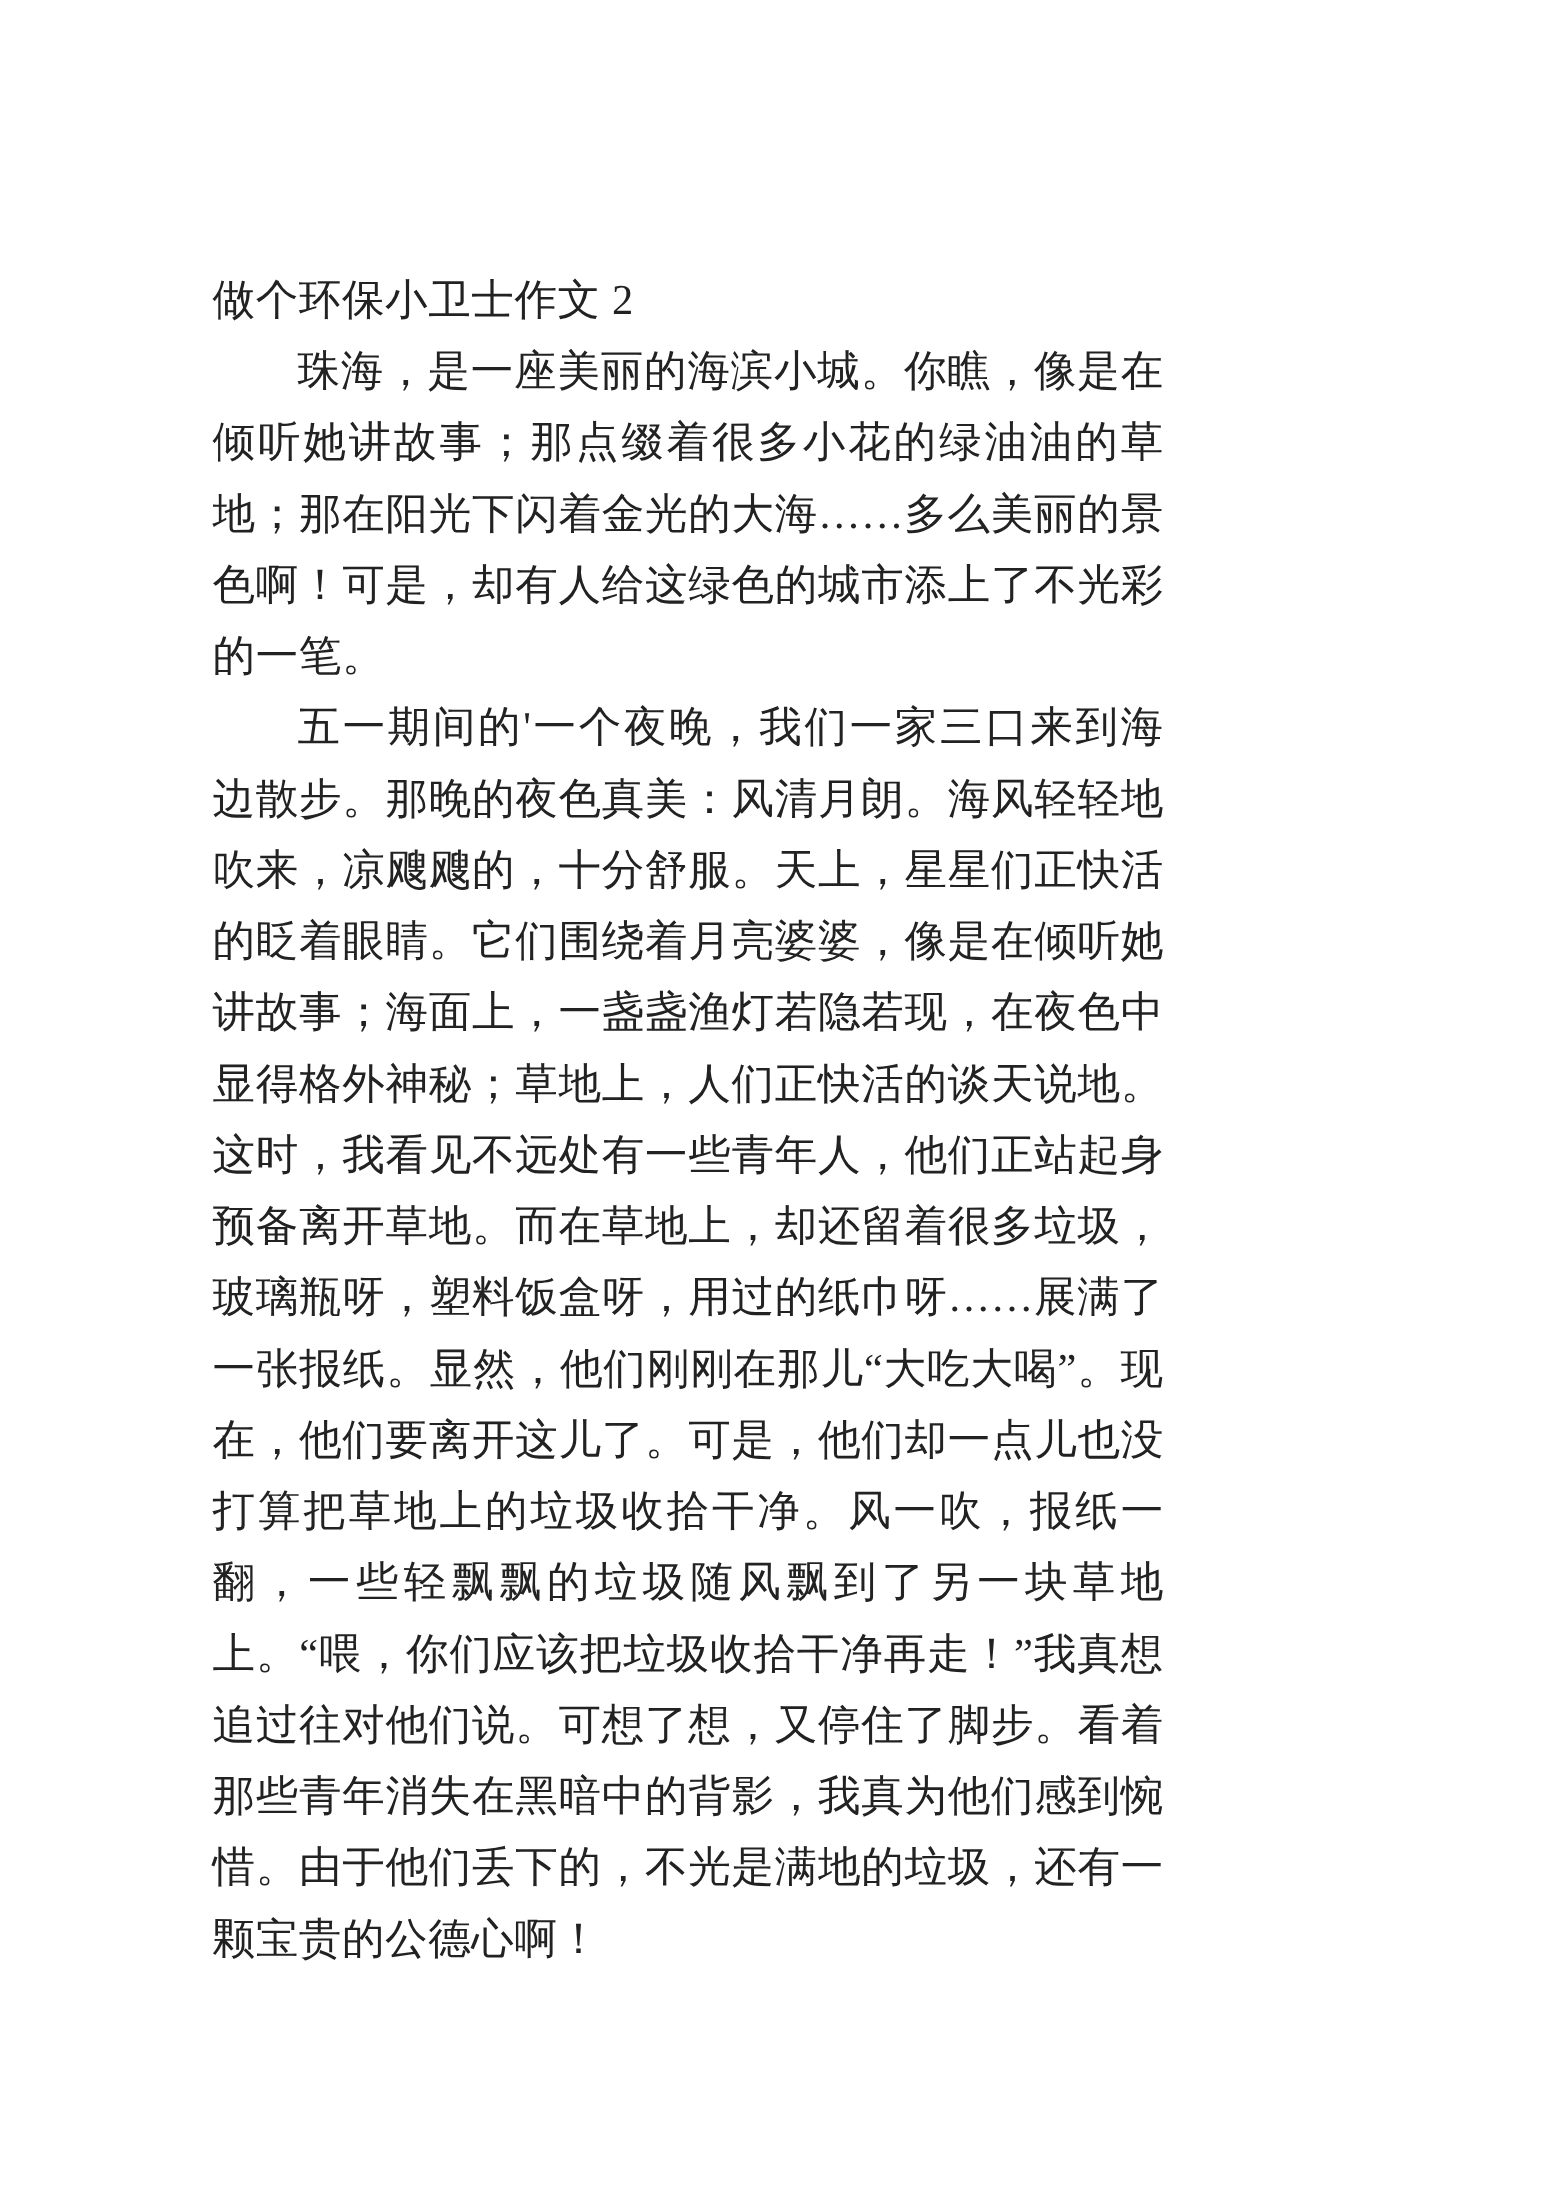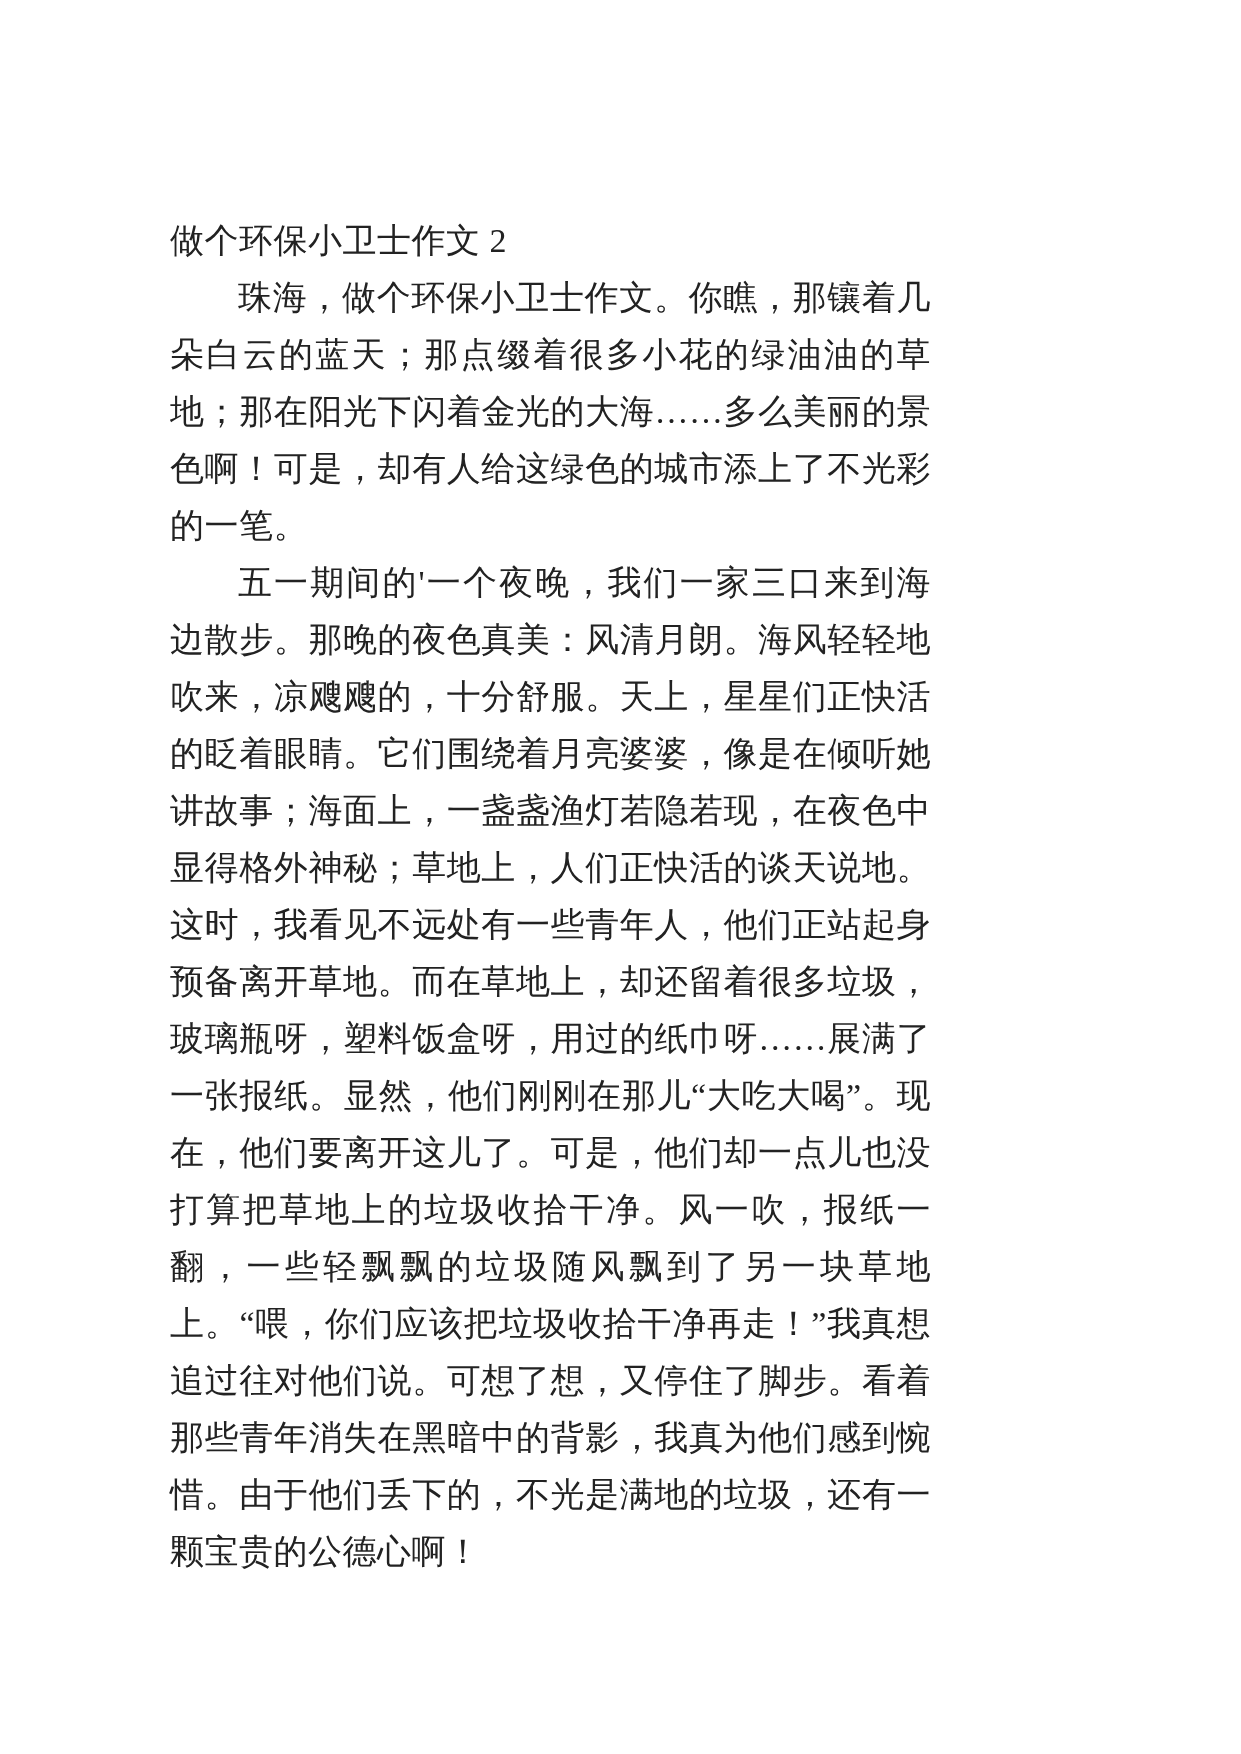--- a/index.html
+++ b/index.html
@@ -34,16 +34,16 @@
     margin: 0;
     text-indent: 2em;
   }
 </style>
 </head>
 <body>
 
 <div class="page">
   <div class="doc">
     <div class="doc-title">做个环保小卫士作文 2</div>
-    <p class="doc-paragraph">珠海，做个环保小卫士作文。你瞧，那镶着几朵白云的蓝天；那点缀着很多小花的绿油油的草地；那在阳光下闪着金光的大海……多么美丽的景色啊！可是，却有人给这绿色的城市添上了不光彩的一笔。</p>
+    <p class="doc-paragraph">珠海，是一座美丽的海滨小城。你瞧，像是在倾听她讲故事；那点缀着很多小花的绿油油的草地；那在阳光下闪着金光的大海……多么美丽的景色啊！可是，却有人给这绿色的城市添上了不光彩的一笔。</p>
     <p class="doc-paragraph">五一期间的'一个夜晚，我们一家三口来到海边散步。那晚的夜色真美：风清月朗。海风轻轻地吹来，凉飕飕的，十分舒服。天上，星星们正快活的眨着眼睛。它们围绕着月亮婆婆，像是在倾听她讲故事；海面上，一盏盏渔灯若隐若现，在夜色中显得格外神秘；草地上，人们正快活的谈天说地。这时，我看见不远处有一些青年人，他们正站起身预备离开草地。而在草地上，却还留着很多垃圾，玻璃瓶呀，塑料饭盒呀，用过的纸巾呀……展满了一张报纸。显然，他们刚刚在那儿“大吃大喝”。现在，他们要离开这儿了。可是，他们却一点儿也没打算把草地上的垃圾收拾干净。风一吹，报纸一翻，一些轻飘飘的垃圾随风飘到了另一块草地上。“喂，你们应该把垃圾收拾干净再走！”我真想追过往对他们说。可想了想，又停住了脚步。看着那些青年消失在黑暗中的背影，我真为他们感到惋惜。由于他们丢下的，不光是满地的垃圾，还有一颗宝贵的公德心啊！</p>
   </div>
 </div>
 
 </body></html>

